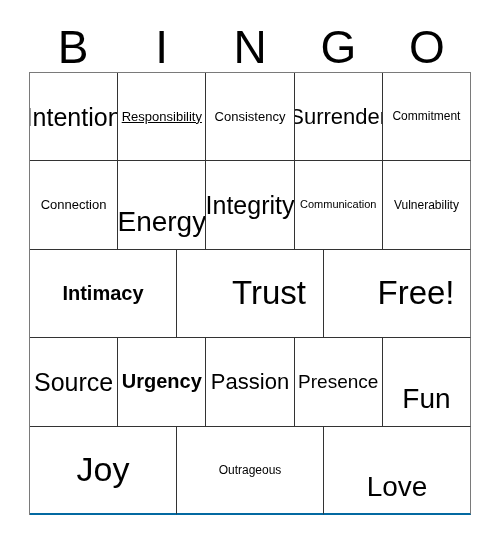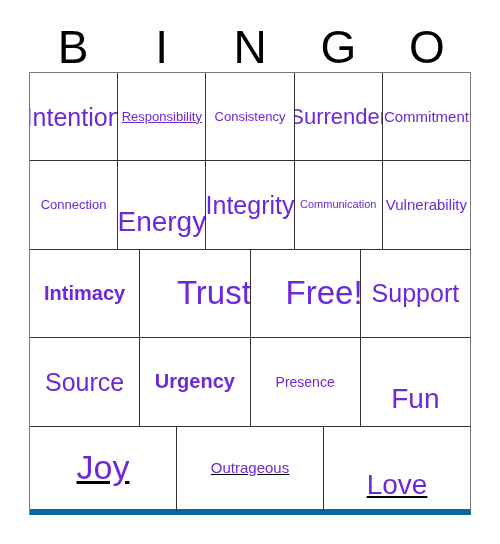--- a/index.html
+++ b/index.html
@@ -68,41 +68,40 @@
     box-sizing: border-box;
     border-right: 1px solid #333333;
     border-bottom: 1px solid #333333;
     display: flex;
     align-items: center;
     justify-content: center;
     overflow: hidden;
     background: #ffffff;
   }
   .bingo-row:last-child .bingo-cell {
-    border-bottom: 6px solid #0369a1;
-    text-decoration: underline;
+    border-bottom: 2px solid #0369a1;
   }
   .bingo-cell:last-child {
     border-right: 1px solid #7a7a7a;
   }
   .cell-text {
     display: block;
     white-space: nowrap;
     line-height: 1.05;
     text-align: center;
-    color: #6d28d9;
+    color: #000000;
   }
 
   
   .fs-12 { font-size: 11px; }
   .fs-13 { font-size: 13px; text-decoration: underline; }
   .fs-14 { font-size: 14px; }
-  .fs-15 { font-size: 15px; }
+  .fs-15 { font-size: 12px; }
   .fs-17 { font-size: 13px; }
-  .fs-19 { font-size: 14px; }
+  .fs-19 { font-size: 19px; }
   .fs-20 { font-size: 20px; font-weight: bold; }
   .fs-22 { font-size: 22px; }
   .fs-25 { font-size: 25px; }
   .fs-27 { font-size: 27px; }
   .fs-32 { font-size: 28px; margin-top: 33px; }
   .fs-34 { font-size: 34px; }
   .fs-36 { font-size: 33px; margin-left: 38px; }
 </style>
 </head>
 <body>
@@ -158,31 +157,31 @@
     <div class="bingo-row">
       <div class="bingo-cell">
           <span class="cell-text fs-20">Intimacy</span>
         </div>
       <div class="bingo-cell">
           <span class="cell-text fs-36">Trust</span>
         </div>
       <div class="bingo-cell">
           <span class="cell-text fs-36">Free!</span>
         </div>
-      <div class="bingo-cell">
-          <span class="cell-text fs-25">Support</span>
-        </div>
     </div>
 
     <div class="bingo-row">
       <div class="bingo-cell">
           <span class="cell-text fs-25">Source</span>
         </div>
       <div class="bingo-cell">
           <span class="cell-text fs-20">Urgency</span>
+        </div>
+      <div class="bingo-cell">
+          <span class="cell-text fs-22">Passion</span>
         </div>
       <div class="bingo-cell">
           <span class="cell-text fs-19">Presence</span>
         </div>
       <div class="bingo-cell">
           <span class="cell-text fs-32">Fun</span>
         </div>
     </div>
 
     <div class="bingo-row">

